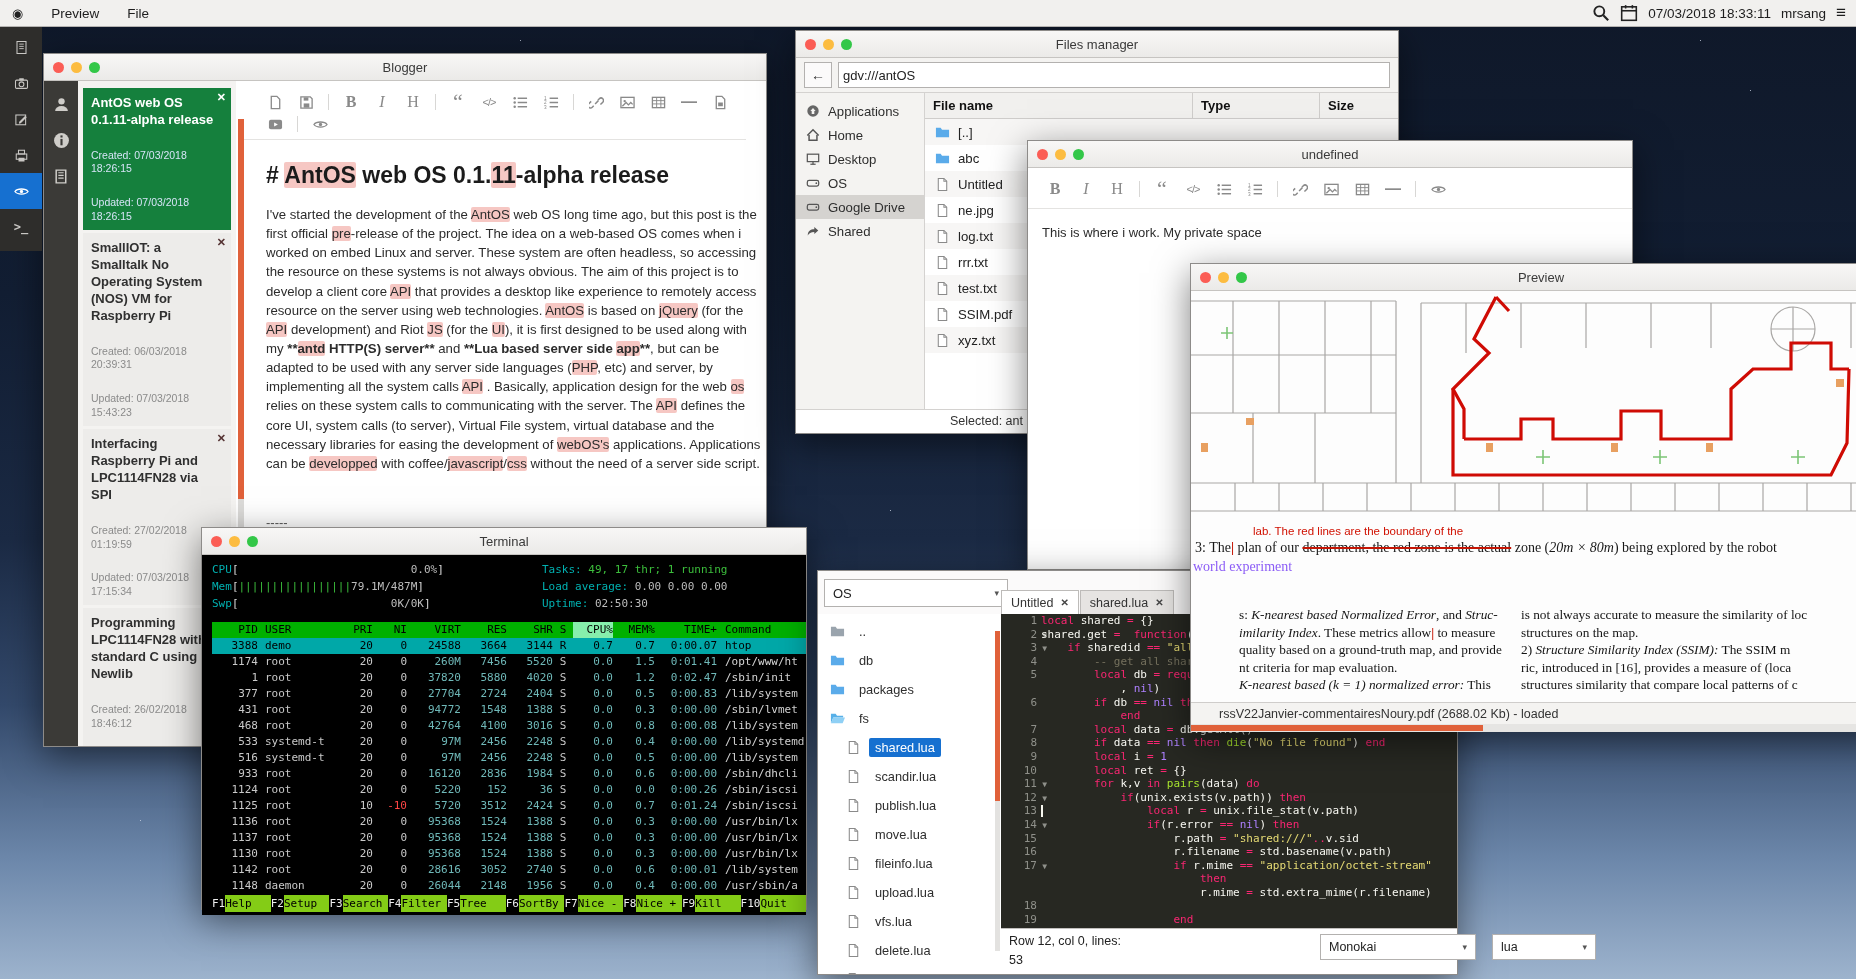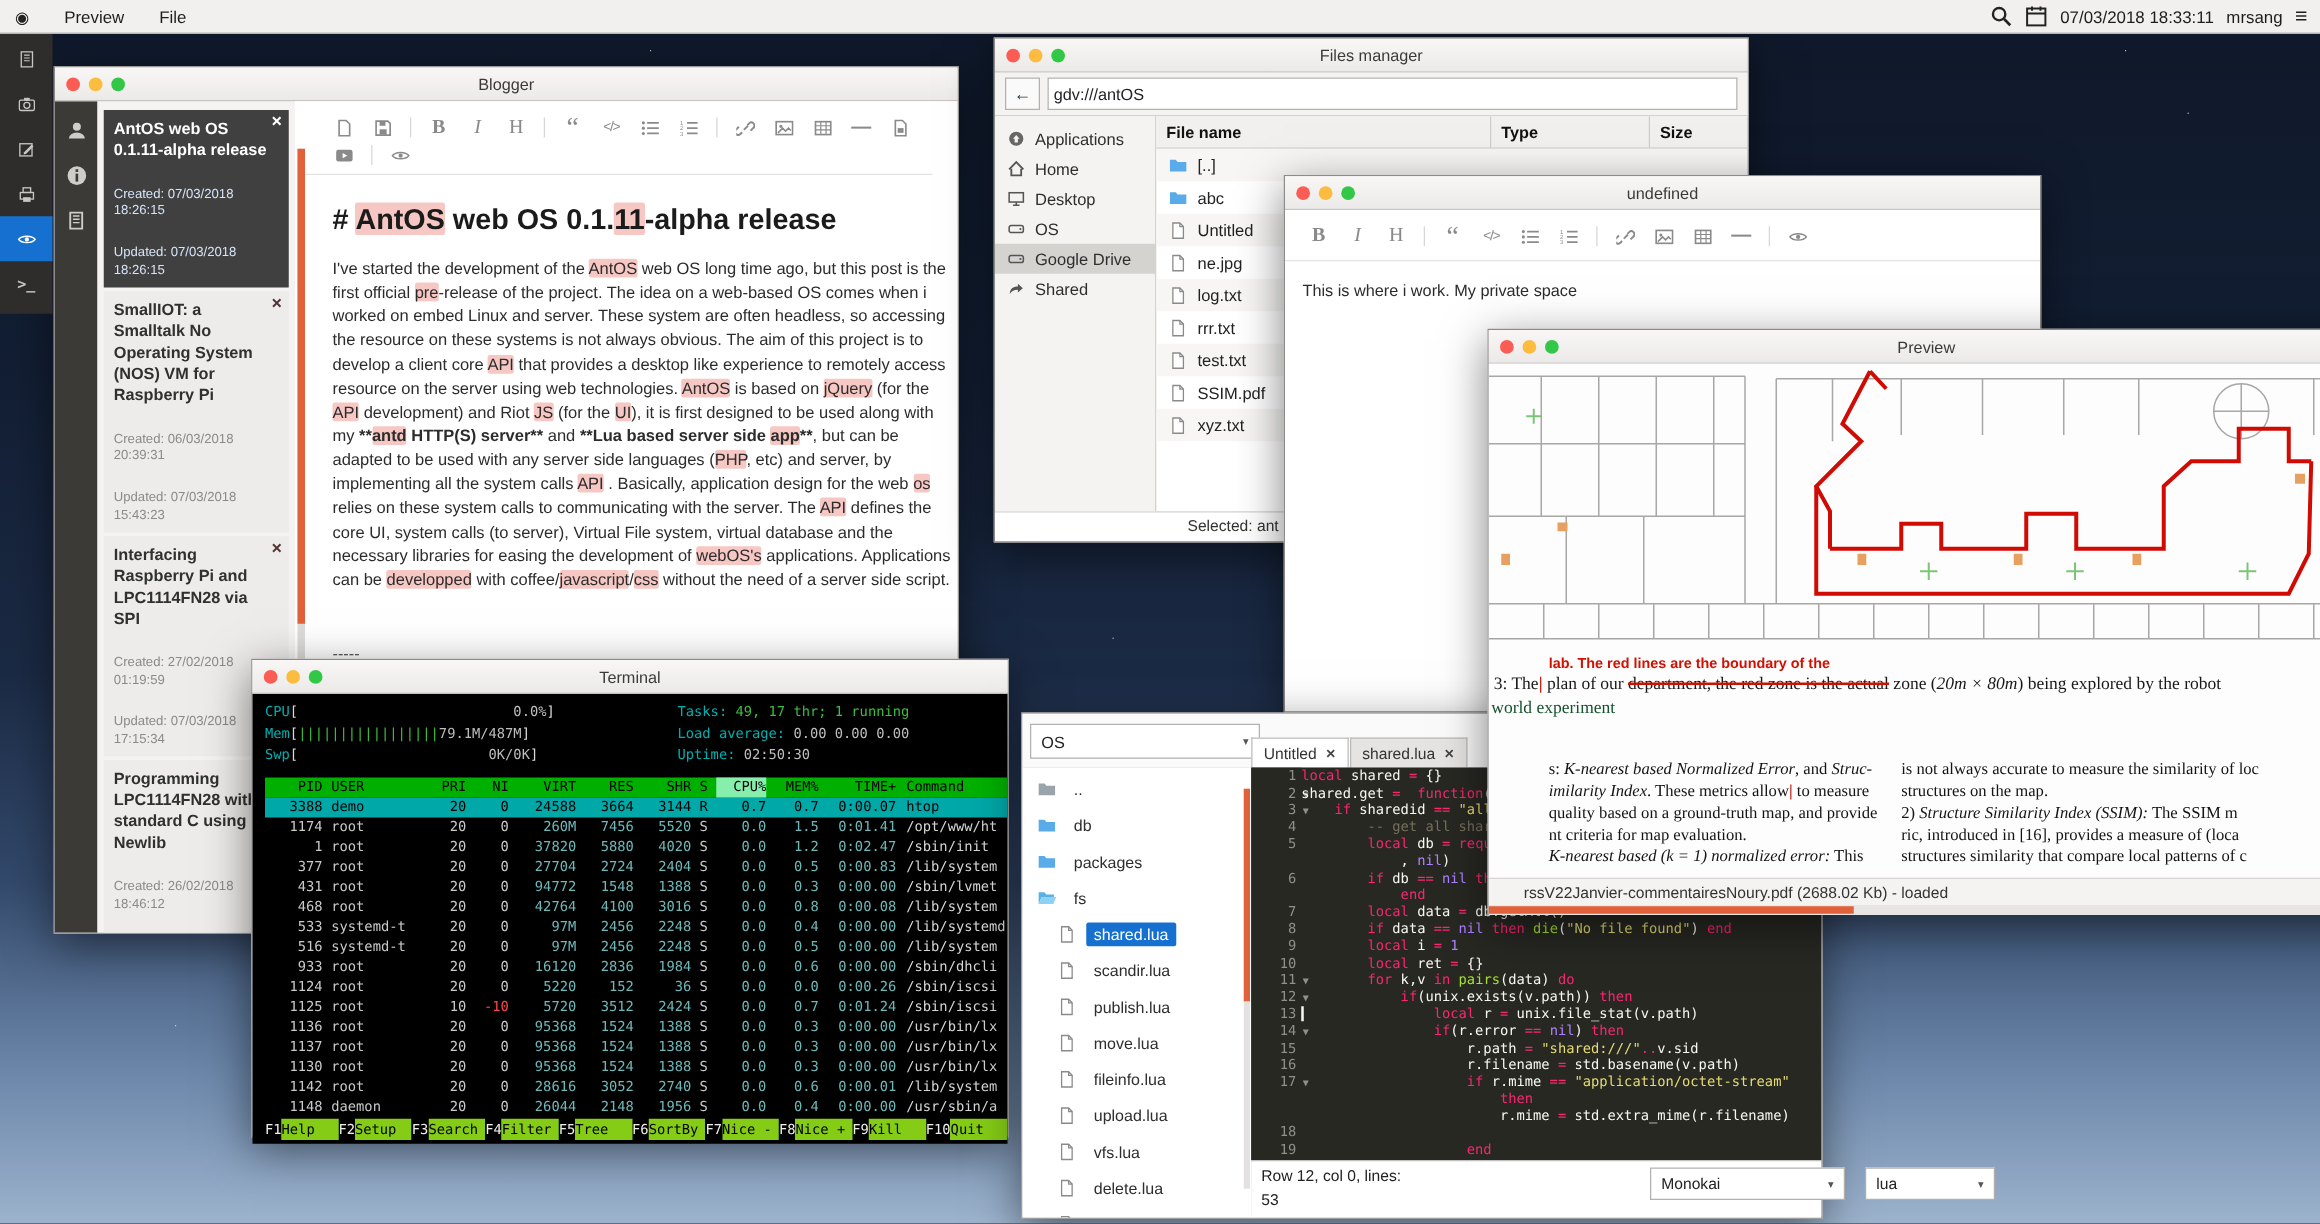--- a/index.html
+++ b/index.html
@@ -31,21 +31,21 @@
   .icon svg{width:15px;height:15px;}
   
   .bg-body{display:flex;height:665px;}
   .bg-strip{width:34px;background:#3b3a37;display:flex;flex-direction:column;align-items:center;padding-top:14px;gap:18px;color:#cfcdc9;}
   .bg-strip svg{width:17px;height:17px;}
   .bg-list{width:158px;background:#f4f3f1;overflow:hidden;padding-top:4px;}
   .bg-entry{position:relative;margin:3px 5px;padding:7px 14px 7px 8px;background:#edecea;}
   .bg-entry .et{font-size:13px;font-weight:bold;color:#303030;line-height:1.3;}
   .bg-entry .ed{font-size:10.5px;color:#8a8a8a;line-height:1.3;margin-top:20px;}
   .bg-entry .ex{position:absolute;top:3px;right:5px;font-size:11px;font-weight:bold;color:#553333;}
-  .bg-entry.sel{background:#404040;}
+  .bg-entry.sel{background:#15803d;}
   .bg-entry.sel .et{color:#fff;}
   .bg-entry.sel .ed{color:#d6e4f7;}
   .bg-entry.sel .ex{color:#fff;}
   .bg-edit{position:relative;flex:1;background:#fff;}
   .b-scrolltrack{position:absolute;left:2px;top:38px;bottom:14px;width:6px;background:#dcdbd9;}
   .b-scrollthumb{position:absolute;left:0;top:0;width:6px;height:62%;background:#e0613a;}
   .bg-toolbar{padding:12px 10px 6px 22px;display:flex;flex-wrap:wrap;align-items:center;gap:13px;color:#8a8a8a;
     border-bottom:1px solid #e4e3e1;max-width:470px;}
   .tb-sep{width:1px;height:16px;background:#d8d7d5;}
   .tb-b{font-family:"Liberation Serif",serif;font-size:16px;}
@@ -74,23 +74,23 @@
   .fm-row{display:flex;align-items:center;height:26px;font-size:13.2px;color:#222;}
   .fm-row:nth-child(odd){background:#f7f6f5;}
   .fm-cname{flex:1;display:flex;align-items:center;gap:7px;padding:0 8px;}
   .fm-ctype{width:110px;}.fm-csize{width:72px;}
   .fm-status{border-top:1px solid #d4d2d0;height:21px;display:flex;align-items:center;font-size:12.5px;color:#333;padding-left:154px;}
   
   .nt-toolbar{display:flex;align-items:center;gap:13px;color:#8a8a8a;padding:12px 14px 10px 18px;border-bottom:1px solid #e4e3e1;}
   .nt-content{padding:16px 14px;font-size:13px;color:#2c2c2c;}
   
   .pv-pdf{position:relative;height:411px;background:#fdfdfd;overflow:hidden;font-family:"Liberation Serif",serif;}
-  .pv-ann{position:absolute;left:48px;top:234px;font-family:"Liberation Sans",sans-serif;font-size:11.5px;font-weight:bold;color:#d01000;}
+  .pv-ann{position:absolute;left:62px;top:234px;font-family:"Liberation Sans",sans-serif;font-size:11.5px;font-weight:normal;color:#d01000;}
   .pv-cap{position:absolute;left:4px;top:249px;width:680px;font-size:14px;color:#181818;}
-  .pv-cap2{position:absolute;left:2px;top:268px;font-size:14px;color:#14532d;}
+  .pv-cap2{position:absolute;left:2px;top:268px;font-size:14px;color:#8b5cf6;}
   .pv-colL{position:absolute;left:48px;top:315px;width:268px;font-size:13.3px;line-height:17.6px;color:#141414;}
   .pv-colR{position:absolute;left:330px;top:315px;width:380px;font-size:13.3px;line-height:17.6px;color:#141414;}
   .pv-status{height:21px;border-top:1px solid #cfcdcb;background:#f4f3f1;display:flex;align-items:center;padding-left:28px;font-size:12.5px;color:#333;}
   .pv-scroll{height:8px;background:#e6e5e3;position:relative;}
   .pv-thumb{position:absolute;left:0;top:1px;height:6px;width:292px;background:#e0613a;}
   
   .term{background:#000;height:354px;font-family:"DejaVu Sans Mono",monospace;font-size:11px;padding:6px 0 0 10px;overflow:hidden;}
   .t-line{white-space:pre;line-height:17px;display:flex;}
   .t-cy{color:#00b0b0;}.t-gn{color:#3cbf3c;}.t-gy{color:#bdbdbd;}.t-wh{color:#dadada;}
   .t-lft{white-space:pre;width:330px;}

